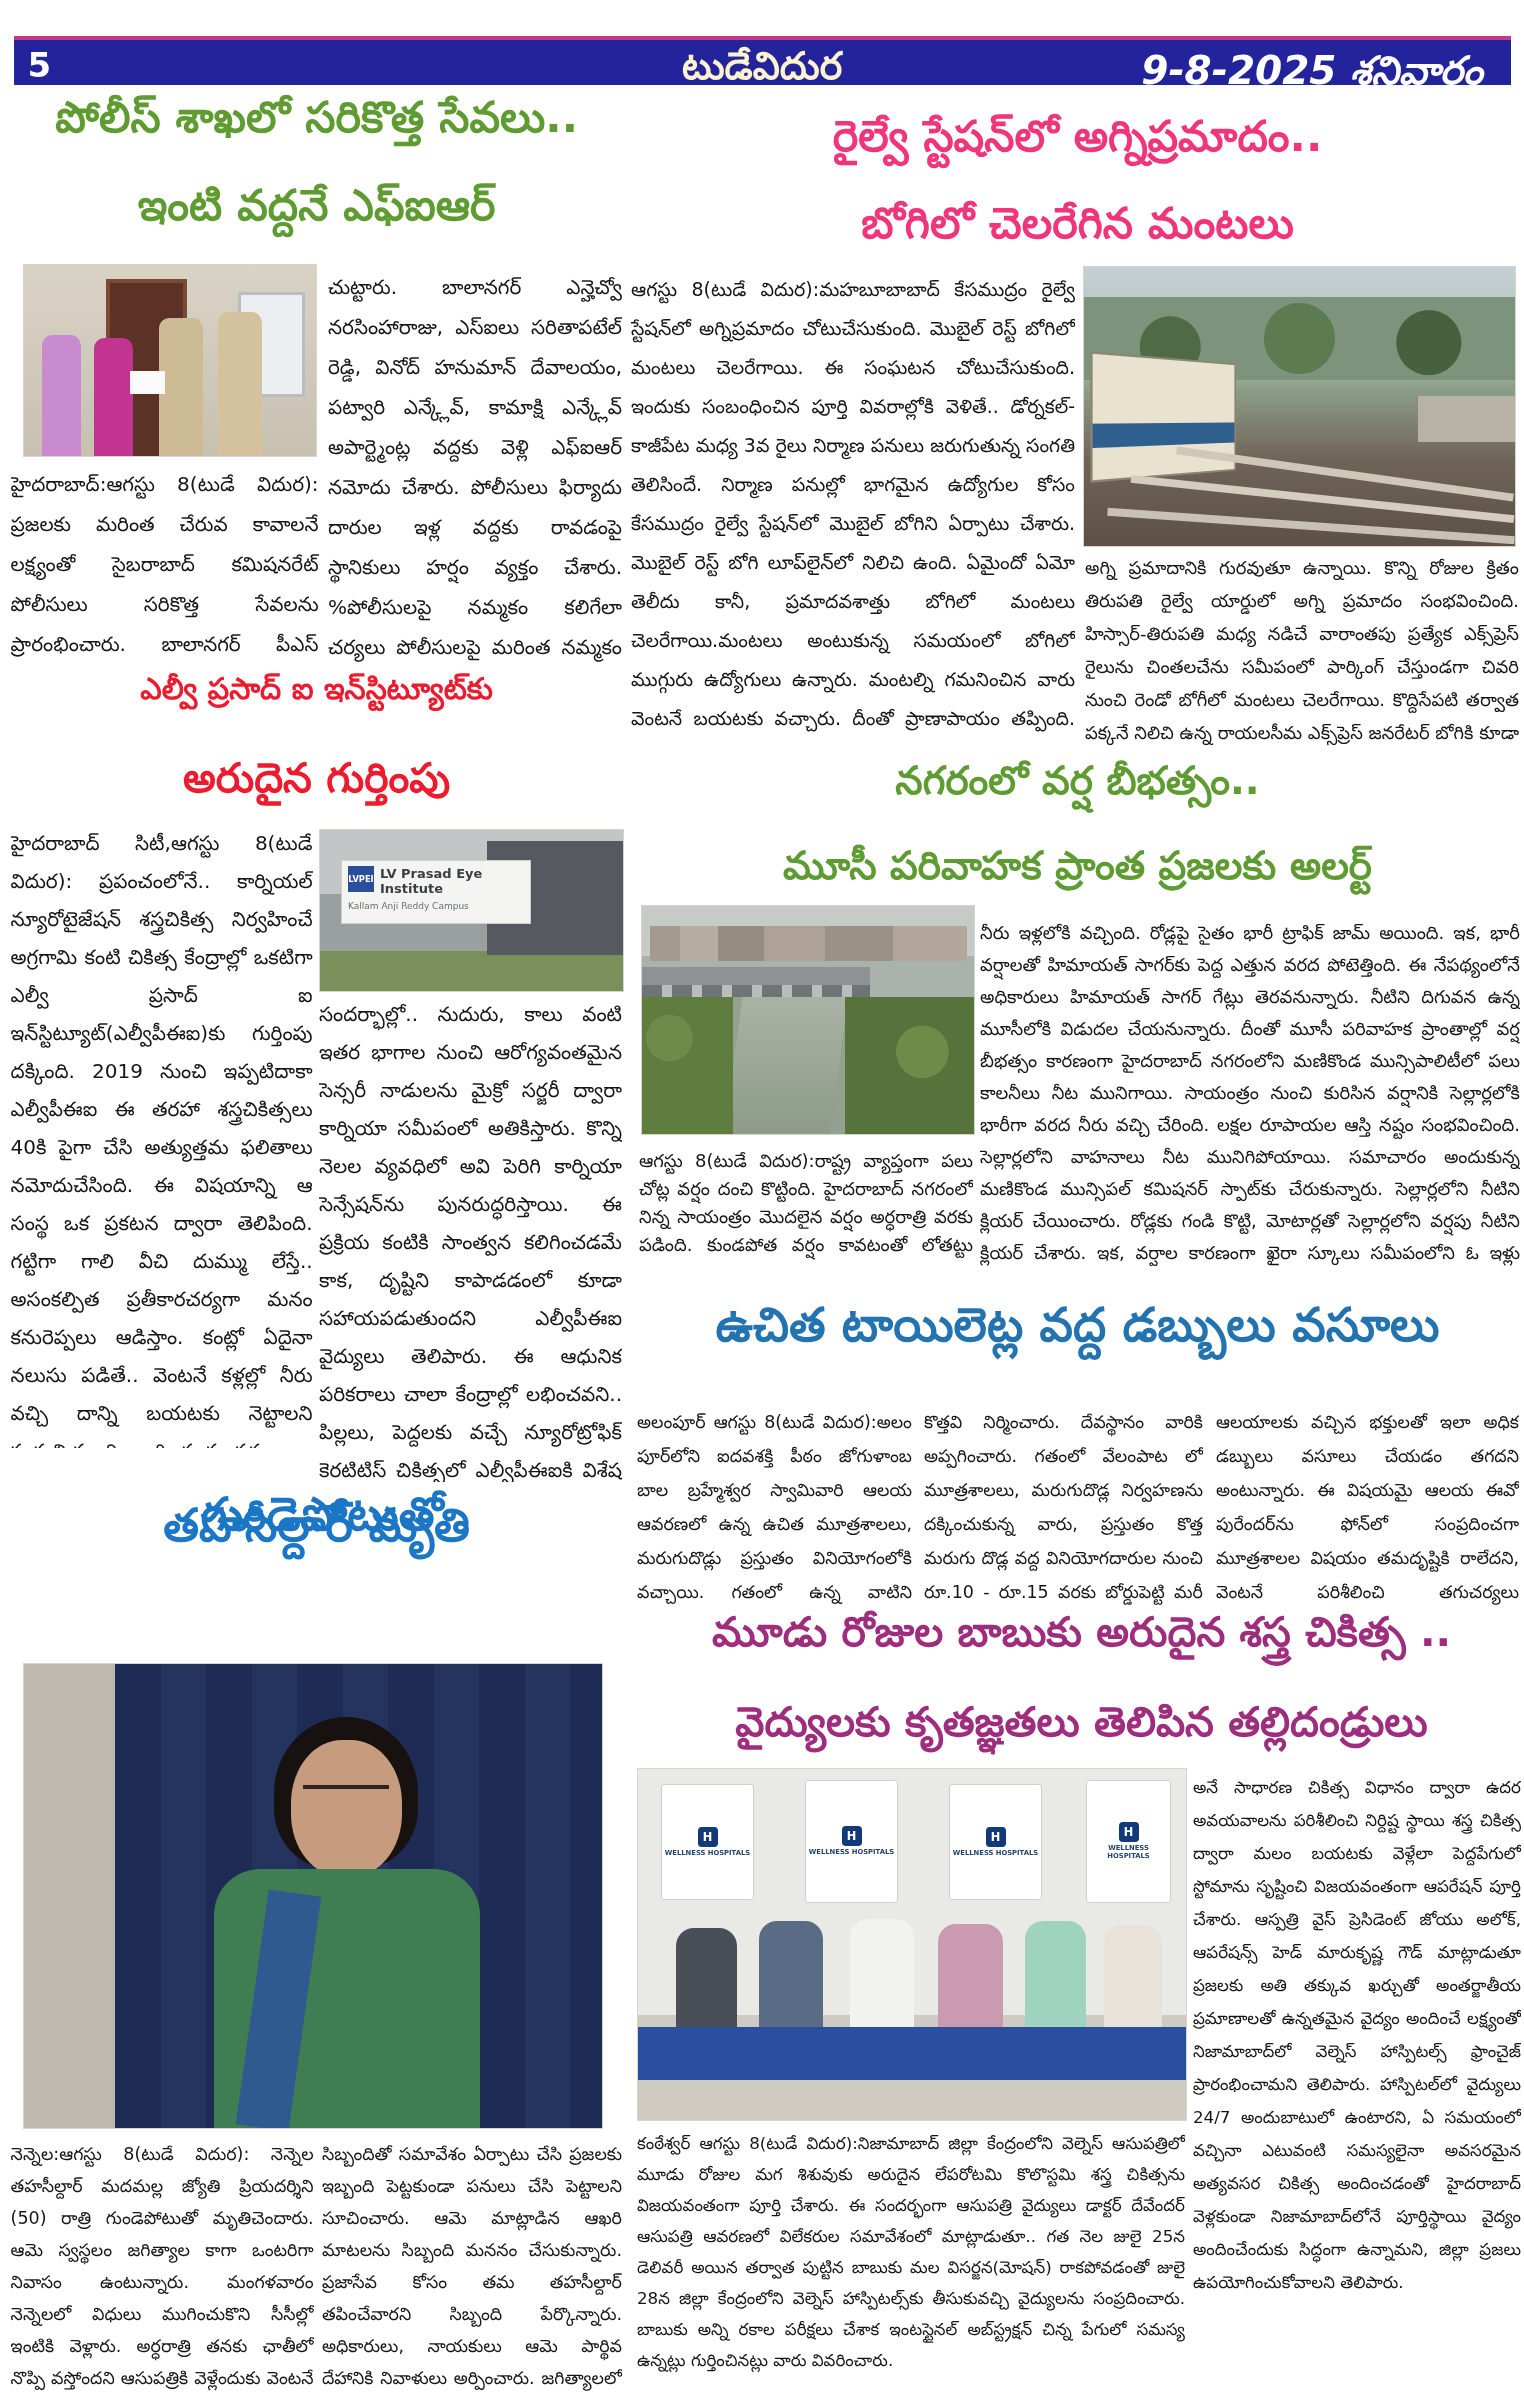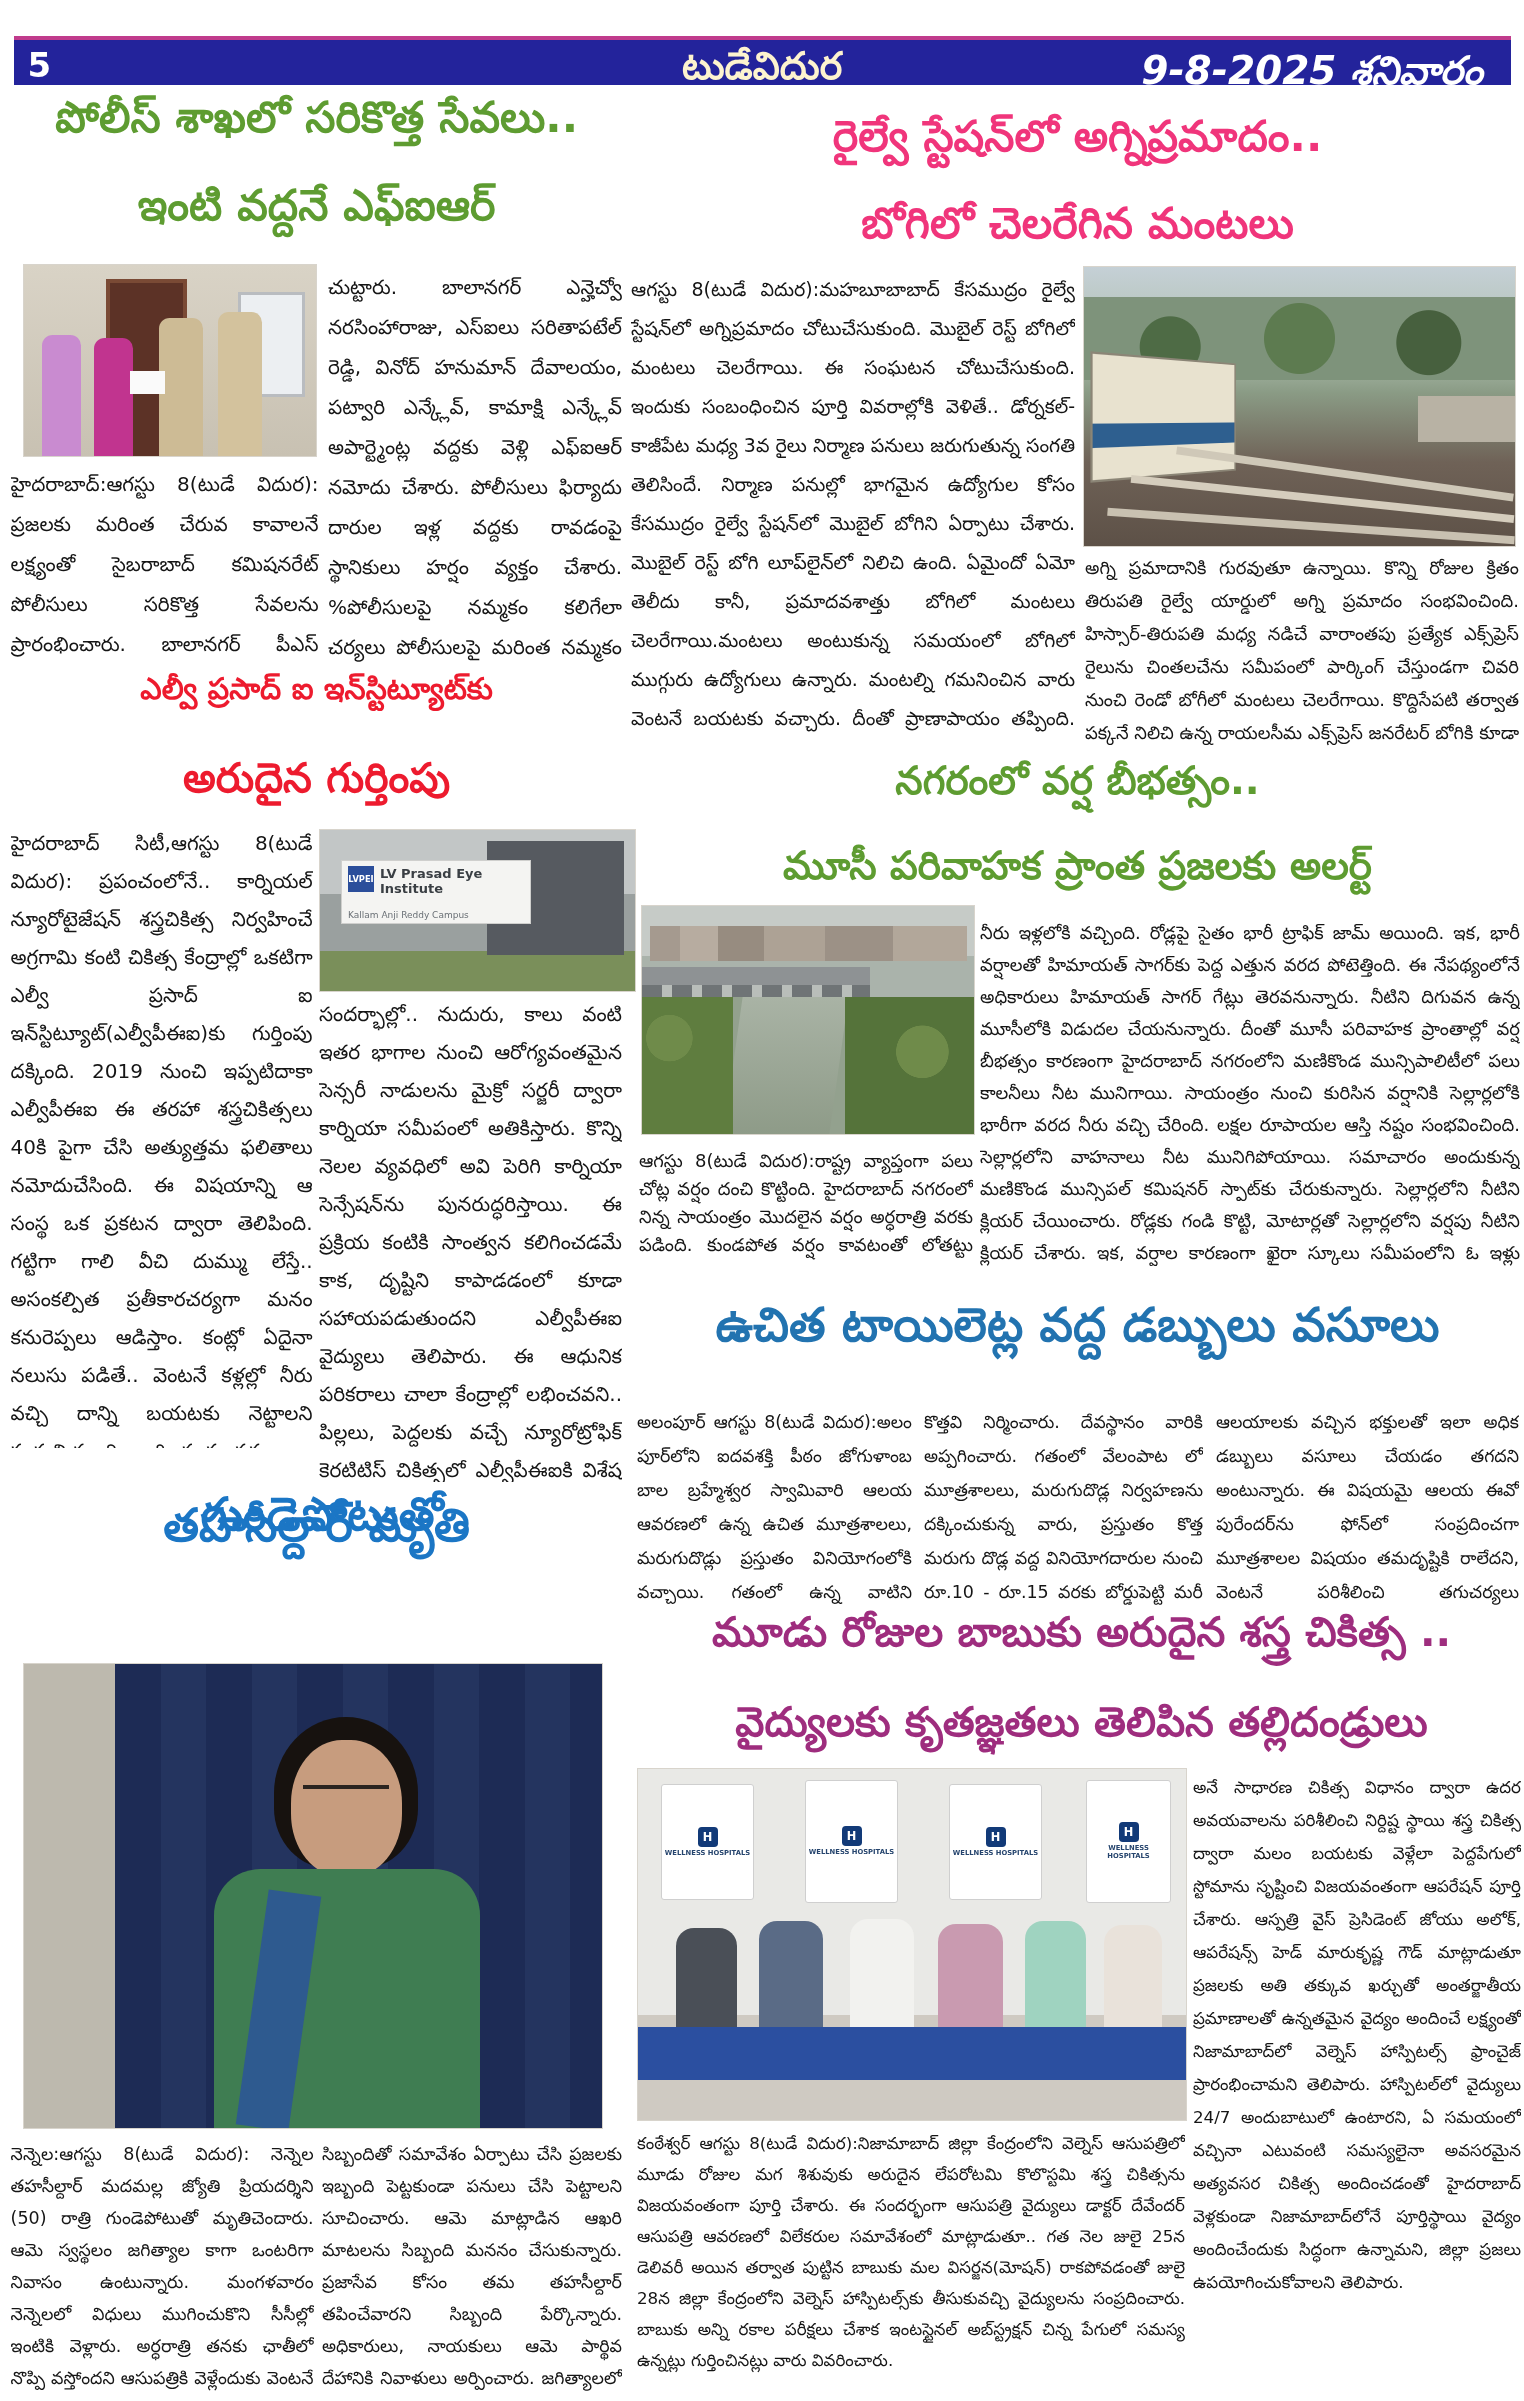--- a/index.html
+++ b/index.html
@@ -61,26 +61,26 @@
   <div class="shape" style="left:46px;top:228px;width:385px;height:7.6px;background:#d5cdbd;transform:rotate(6deg);"></div>
   <div class="shape" style="left:23px;top:255px;width:408px;height:7.6px;background:#c9c1b1;transform:rotate(4deg);"></div>
 </div>
 
 <div class="abs bt" style="left:631px;top:270px;width:444px;height:476px;font-size:19px;line-height:39px;">ఆగస్టు 8(టుడే విదుర):మహబూబాబాద్ కేసముద్రం రైల్వే స్టేషన్‌లో అగ్నిప్రమాదం చోటుచేసుకుంది. మొబైల్ రెస్ట్ బోగిలో మంటలు చెలరేగాయి. ఈ సంఘటన చోటుచేసుకుంది. ఇందుకు సంబంధించిన పూర్తి వివరాల్లోకి వెళితే.. డోర్నకల్-కాజీపేట మధ్య 3వ రైలు నిర్మాణ పనులు జరుగుతున్న సంగతి తెలిసిందే. నిర్మాణ పనుల్లో భాగమైన ఉద్యోగుల కోసం కేసముద్రం రైల్వే స్టేషన్‌లో మొబైల్ బోగిని ఏర్పాటు చేశారు. మొబైల్ రెస్ట్ బోగి లూప్‌లైన్‌లో నిలిచి ఉంది. ఏమైందో ఏమో తెలీదు కానీ, ప్రమాదవశాత్తు బోగిలో మంటలు చెలరేగాయి.మంటలు అంటుకున్న సమయంలో బోగిలో ముగ్గురు ఉద్యోగులు ఉన్నారు. మంటల్ని గమనించిన వారు వెంటనే బయటకు వచ్చారు. దీంతో ప్రాణాపాయం తప్పింది. ఒక వేళ ఈ సంఘటన అర్ధరాత్రి వారు నిద్రమత్తులో ఉన్నపుడు జరిగి ఉన్నా.. డోరు సరైన సమయానికి ఓపెన్ కాకపోయి ఉన్నా పెను విషాదం చోటుచేసుకుని ఉండేది. సరైన సమయంలో అగ్ని ప్రమాదాన్ని గుర్తించి వారు బయటపడ్డారు. ఇక, మంటల్లో ఆ బోగి కాలిపోయింది. సమాచారం అందుకున్న రైల్వే అధికారులు సంఘటన స్థలానికి చేరుకున్నారు. సంఘటనపై విచారణ చేస్తున్నారు. ఈ మధ్య కాలంలో రైలులు తరచుగా</div>
 <div class="abs bt" style="left:1085px;top:551px;width:434px;height:199px;font-size:18px;line-height:33px;">అగ్ని ప్రమాదానికి గురవుతూ ఉన్నాయి. కొన్ని రోజుల క్రితం తిరుపతి రైల్వే యార్డులో అగ్ని ప్రమాదం సంభవించింది. హిస్సార్-తిరుపతి మధ్య నడిచే వారాంతపు ప్రత్యేక ఎక్స్‌ప్రెస్ రైలును చింతలచేను సమీపంలో పార్కింగ్ చేస్తుండగా చివరి నుంచి రెండో బోగీలో మంటలు చెలరేగాయి. కొద్దిసేపటి తర్వాత పక్కనే నిలిచి ఉన్న రాయలసీమ ఎక్స్‌ప్రెస్ జనరేటర్ బోగికి కూడా మంటలు వ్యాపించాయి. దాని పెయింట్ కాలిపోయింది. హిస్సార్-తిరుపతి రైలు బోగి పూర్తిగా కాలిపోయింది.</div>
 
 <div class="abs hl" style="left: 10.6px; top: 672px; width: 612px; font-size: 30px; color: rgb(237, 27, 46);">ఎల్వీ ప్రసాద్ ఐ ఇన్‌స్టిట్యూట్‌కు</div>
 <div class="abs hl" style="left: 10.6px; top: 756px; width: 612px; font-size: 41px; color: rgb(237, 27, 46);">అరుదైన గుర్తింపు</div>
 
-<div class="abs photo" style="left:319px;top:829px;width:303px;height:161px;background:linear-gradient(#c2c6c6 0 40%,#9aa09f 40% 75%,#7a8f5a 75% 100%);padding-left:12px;">
+<div class="abs photo" style="left:319px;top:829px;width:303px;height:161px;background:linear-gradient(#c2c6c6 0 40%,#9aa09f 40% 75%,#7a8f5a 75% 100%);">
   <div class="shape" style="left:167px;top:10.6px;width:137px;height:114px;background:#565a60;"></div>
   <div class="shape" style="left:21px;top:30px;width:190px;height:64px;background:#f4f4f2;border:1.5px solid #cfcfcd;padding:4.6px 6px;box-sizing:border-box;">
     <div style="float:left;width:26px;height:26px;background:#2b4e9b;color:#fff;font-size:8.3px;font-weight:bold;display:flex;align-items:center;justify-content:center;margin-right:6px;">LVPEI</div>
     <div class="sign-name" style="font-size:13px;">LV Prasad Eye Institute</div>
-    <div class="sign-campus" style="font-size:9px;margin-top:14px;">Kallam Anji Reddy Campus</div>
+    <div class="sign-campus" style="font-size:9px;margin-top:5px;">Kallam Anji Reddy Campus</div>
   </div>
 </div>
 
 <div class="abs bt" style="left:10.6px;top:824px;width:302px;height:624px;font-size:20px;line-height:38px;">హైదరాబాద్ సిటీ,ఆగస్టు 8(టుడే విదుర): ప్రపంచంలోనే.. కార్నియల్ న్యూరోటైజేషన్ శస్త్రచికిత్స నిర్వహించే అగ్రగామి కంటి చికిత్స కేంద్రాల్లో ఒకటిగా ఎల్వీ ప్రసాద్ ఐ ఇన్‌స్టిట్యూట్(ఎల్వీపీఈఐ)కు గుర్తింపు దక్కింది. 2019 నుంచి ఇప్పటిదాకా ఎల్వీపీఈఐ ఈ తరహా శస్త్రచికిత్సలు 40కి పైగా చేసి అత్యుత్తమ ఫలితాలు నమోదుచేసింది. ఈ విషయాన్ని ఆ సంస్థ ఒక ప్రకటన ద్వారా తెలిపింది. గట్టిగా గాలి వీచి దుమ్ము లేస్తే.. అసంకల్పిత ప్రతీకారచర్యగా మనం కనురెప్పలు ఆడిస్తాం. కంట్లో ఏదైనా నలుసు పడితే.. వెంటనే కళ్లల్లో నీరు వచ్చి దాన్ని బయటకు నెట్టాలని ప్రయత్నిస్తుంది. కార్నియాకు సహజంగా ఉండే సెన్సేషన్ (స్పర్శ, నొప్పి, ఉష్ణోగ్రత వంటివాటిని గుర్తించే సామర్థ్యం) కారణంగా ఈ చర్యలన్నీ జరుగుతాయి.పుట్టుకతో వచ్చే సమస్యల కారణంగాగానీ, న్యూరోసర్జరీ సమయంలో నాడులు దెబ్బతిన్నప్పుడుగానీ.. కార్నియాకు ఉండే ఆ సహజ సామర్థ్యం పోతుంది. అలాంటి</div>
 <div class="abs bt" style="left:319px;top:995px;width:303px;height:487px;font-size:20px;line-height:38px;">సందర్భాల్లో.. నుదురు, కాలు వంటి ఇతర భాగాల నుంచి ఆరోగ్యవంతమైన సెన్సరీ నాడులను మైక్రో సర్జరీ ద్వారా కార్నియా సమీపంలో అతికిస్తారు. కొన్ని నెలల వ్యవధిలో అవి పెరిగి కార్నియా సెన్సేషన్‌ను పునరుద్ధరిస్తాయి. ఈ ప్రక్రియ కంటికి సాంత్వన కలిగించడమే కాక, దృష్టిని కాపాడడంలో కూడా సహాయపడుతుందని ఎల్వీపీఈఐ వైద్యులు తెలిపారు. ఈ ఆధునిక పరికరాలు చాలా కేంద్రాల్లో లభించవని.. పిల్లలు, పెద్దలకు వచ్చే న్యూరోట్రోఫిక్ కెరటిటిస్ చికిత్సలో ఎల్వీపీఈఐకి విశేష అనుభవం ఉందని వారు వివరించారు. ఇప్పటి వరకూ నిర్వహించిన ఈ తరహా శస్త్రచికిత్సల ఫలితాలు ఆశాజనకంగా ఉన్నాయని వెల్లడించారు.</div>
 
 <div class="abs hl" style="left: 645px; top: 759px; width: 865px; font-size: 39px; color: rgb(94, 156, 49);">నగరంలో వర్ష బీభత్సం..</div>
 <div class="abs hl" style="left: 645px; top: 844px; width: 865px; font-size: 39px; color: rgb(94, 156, 49);">మూసీ పరివాహక ప్రాంత ప్రజలకు అలర్ట్</div>
 
 <div class="abs photo" style="left:641px;top:905px;width:332px;height:228px;background:linear-gradient(#c6cbc7 0 22%,#aab3ab 22% 40%,#93a18e 40% 100%);">

